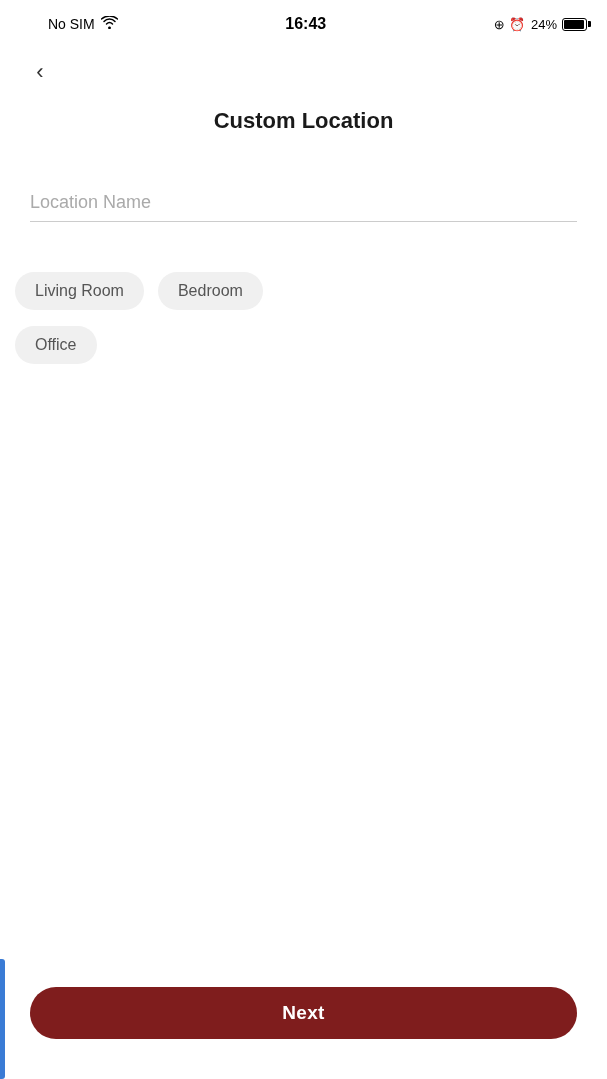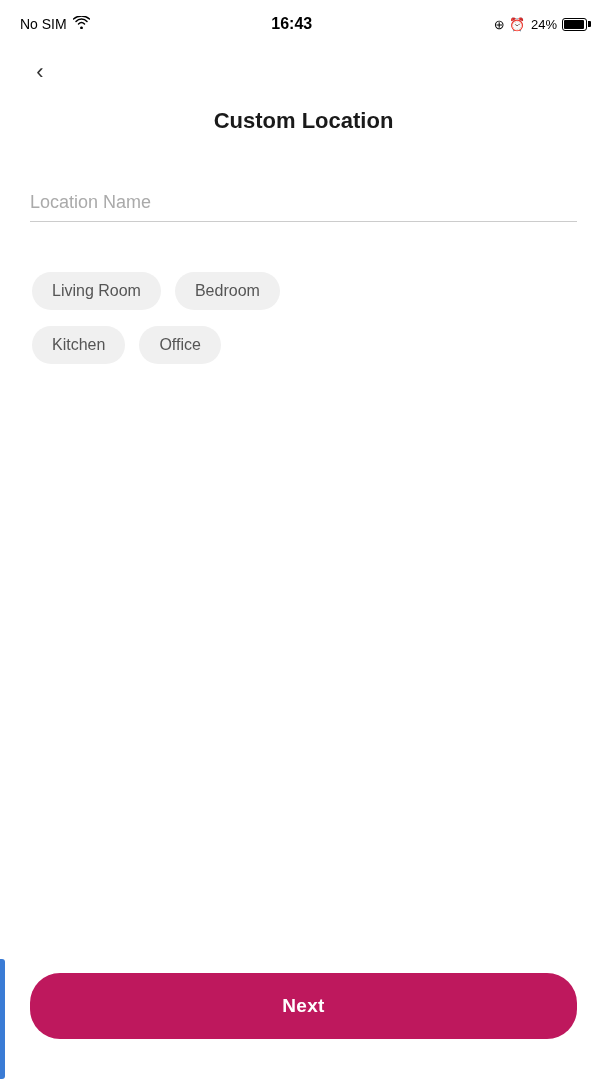--- a/index.html
+++ b/index.html
@@ -27,20 +27,21 @@
       height: 44px;
     }
 
     .status-left {
       display: flex;
       align-items: flex-start;
       gap: 6px;
       font-size: 14px;
       font-weight: 500;
       color: #000;
+      margin-left: 28px;
     }
 
     .status-center {
       font-size: 16px;
       font-weight: 600;
       color: #000;
     }
 
     .status-right {
       display: flex;
@@ -134,21 +135,21 @@
     }
 
     .location-input::placeholder {
       color: #aaa;
       font-size: 18px;
     }
 
     
     .tags-section {
       margin-top: 50px;
-      padding: 0 32px;
+      padding: 0 15px;
     }
 
     .tags-row {
       display: flex;
       flex-wrap: wrap;
       gap: 14px;
       margin-bottom: 16px;
     }
 
     .tag-chip {
@@ -162,22 +163,22 @@
       font-family: inherit;
       transition: background 0.2s;
     }
 
     
     .next-button {
       position: absolute;
       bottom: 40px;
       left: 30px;
       right: 30px;
-      height: 66px;
-      background: #be185d;
+      height: 52px;
+      background: #7f1d1d;
       border: none;
       border-radius: 30px;
       font-size: 19px;
       font-weight: 600;
       color: #ffffff;
       cursor: pointer;
       font-family: inherit;
       letter-spacing: 0.3px;
     }
 
@@ -229,20 +230,19 @@
 <div class="input-section">
   <input class="location-input" type="text" value="" placeholder="Location Name" style="">
 </div>
 
 <div class="tags-section">
   <div class="tags-row">
     <button class="tag-chip">Living Room</button>
     <button class="tag-chip">Bedroom</button>
   </div>
   <div class="tags-row">
-    <button class="tag-chip">Kitchen</button>
     <button class="tag-chip">Office</button>
   </div>
 </div>
 
 <div class="side-accent"></div>
 
 <button class="next-button">Next</button>
 
 </body></html>

